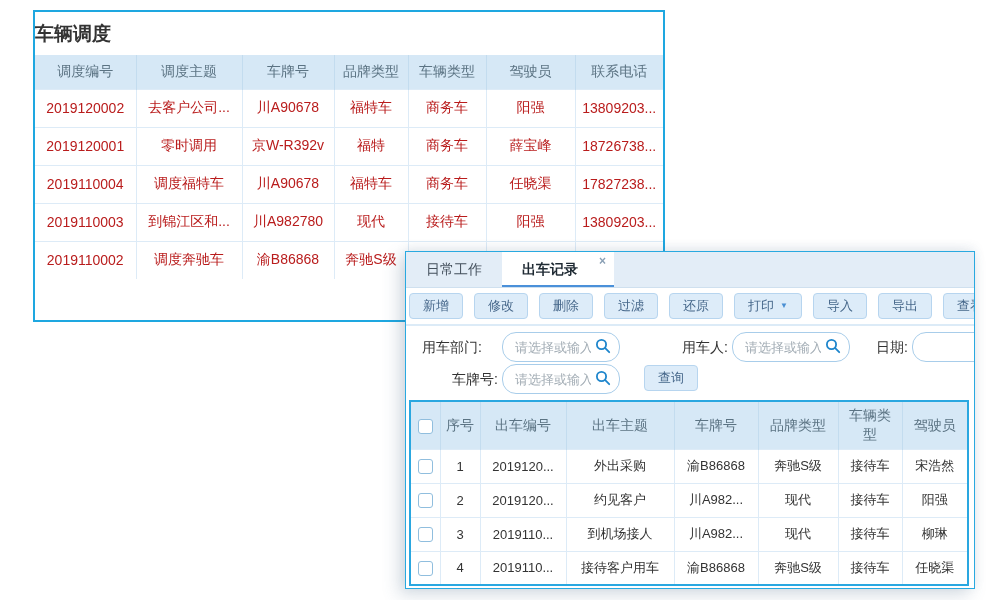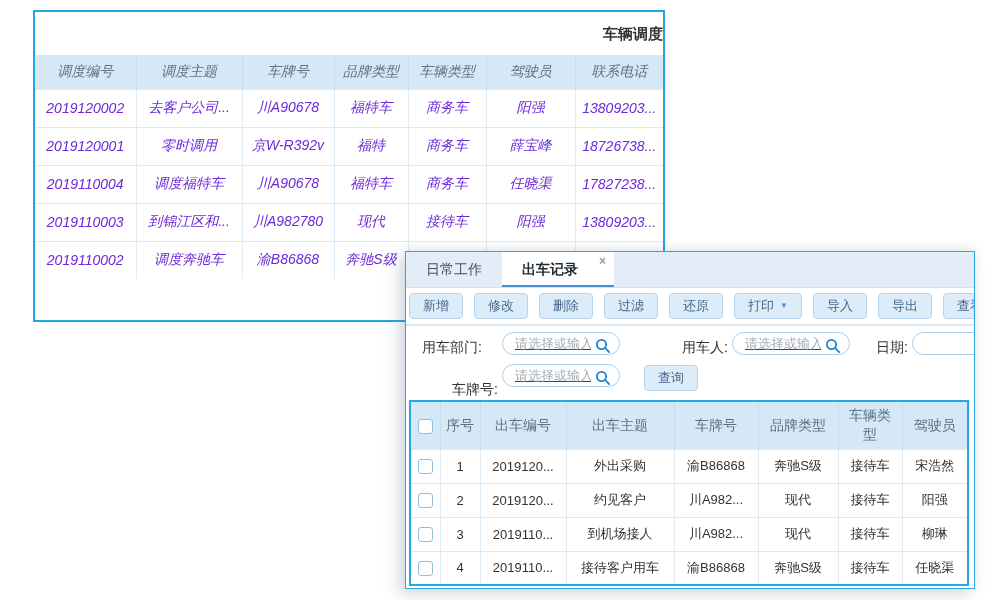--- a/index.html
+++ b/index.html
@@ -2,28 +2,28 @@
 <html><head>
 <meta charset="utf-8">
 <style>
   * { margin:0; padding:0; box-sizing:border-box; }
   html,body { width:1000px; height:600px; background:#ffffff; overflow:hidden;
     font-family:"Liberation Sans", sans-serif; }
 
   
   .panel1 { position:absolute; left:33px; top:10px; width:632px; height:312px;
     background:#fff; border:2px solid #1ea7e0; z-index:1; }
-  .p1-title { height:43px; line-height:43px; text-align:right;
-    font-size:15px; font-weight:bold; color:#333; }
-  .p1-table { width:100%; border-collapse:collapse; table-layout:fixed;font-style:italic; }
+  .p1-title { height:43px; line-height:43px; text-align:left;
+    font-size:19px; font-weight:bold; color:#333; }
+  .p1-table { width:100%; border-collapse:collapse; table-layout:fixed; }
   .p1-table th { background:#d6e8f6; color:#5b7383; font-weight:normal;
     font-size:14px; height:34px; text-align:center;
     border-left:1px solid #c3dcef; }
   .p1-table th:first-child { border-left:none; }
-  .p1-table td { height:38px; text-align:center; font-size:14px; color:#6d28d9;
+  .p1-table td { height:38px; text-align:center; font-size:14px; color:#b91c1c;
     border-left:1px solid #ddebf7; border-top:1px solid #ddebf7;
     overflow:hidden; white-space:nowrap; }
   .p1-table td:first-child { border-left:none; }
   .c-blue { color:#3e97d4; cursor:pointer; }
 
   
   .panel2 { position:absolute; left:405px; top:251px; width:570px; height:338px;
     background:#fff; border:1px solid #29a9e0; z-index:2; overflow:hidden;
     box-shadow:-6px 6px 16px rgba(70,100,130,.22), 0 -3px 10px rgba(70,100,130,.10); }
 
@@ -40,35 +40,35 @@
     border-bottom:2px solid #dcebf7; }
   .btn { background:#ddecf9; border:1px solid #b7d5ef; color:#47688b;
     font-size:13px; height:26px; line-height:24px; padding:0 13px;
     border-radius:4px; margin-right:11px; cursor:pointer; white-space:nowrap;
     display:inline-flex; align-items:center; font-family:inherit; }
   .caret { font-size:8px; color:#4a8fd3; margin-left:6px; }
 
   .filters { position:relative; height:72px; font-size:14px; color:#333; }
   .flabel { position:absolute; text-align:right; line-height:28px; }
   .input-wrap { position:absolute; height:28px; }
-  .input-wrap input { width:100%; height:23px; border:1px solid #a8cdea;
+  .input-wrap input { width:100%; height:30px; border:1px solid #a8cdea;
     border-radius:14px; padding:0 28px 0 12px; font-size:13px; color:#404040;
-    outline:none; font-family:inherit;text-decoration:underline; }
+    outline:none; font-family:inherit; }
   .input-wrap input::placeholder { color:#a3adb5; }
   .search-ico { position:absolute; right:9px; top:6px; width:16px; height:16px;
     cursor:pointer; }
 
   .f-dept-label  { left:0;    top:7px;  width:92px;text-align:center; }
   .f-dept-input  { left:96px; top:6px;  width:118px; }
   .f-user-label  { left:252px;top:7px;  width:70px; }
   .f-user-input  { left:326px;top:6px;  width:118px; }
   .f-date-label  { left:438px;top:7px;  width:64px; }
   .f-date-input  { left:506px;top:6px;  width:80px; }
   .f-date-input input { padding:0 10px; }
-  .f-plate-label { left:0;    top:49px; width:92px; }
+  .f-plate-label { left:0;    top:39px; width:92px; }
   .f-plate-input { left:96px; top:38px; width:118px; }
   .f-query-btn   { position:absolute; left:238px; top:39px; margin:0; }
 
   .p2-tablewrap { margin:2px 3px 0 3px; }
   .p2-table { width:558px; border-collapse:collapse; table-layout:fixed;
     border:2px solid #2aa7e0; }
   .p2-table th { background:#d6e8f6; color:#5b7383; font-weight:normal;
     font-size:14px; height:48px; text-align:center; padding:0 5px;
     border-left:1px solid #c3dcef; line-height:19px; }
   .p2-table th:first-child { border-left:none; }

